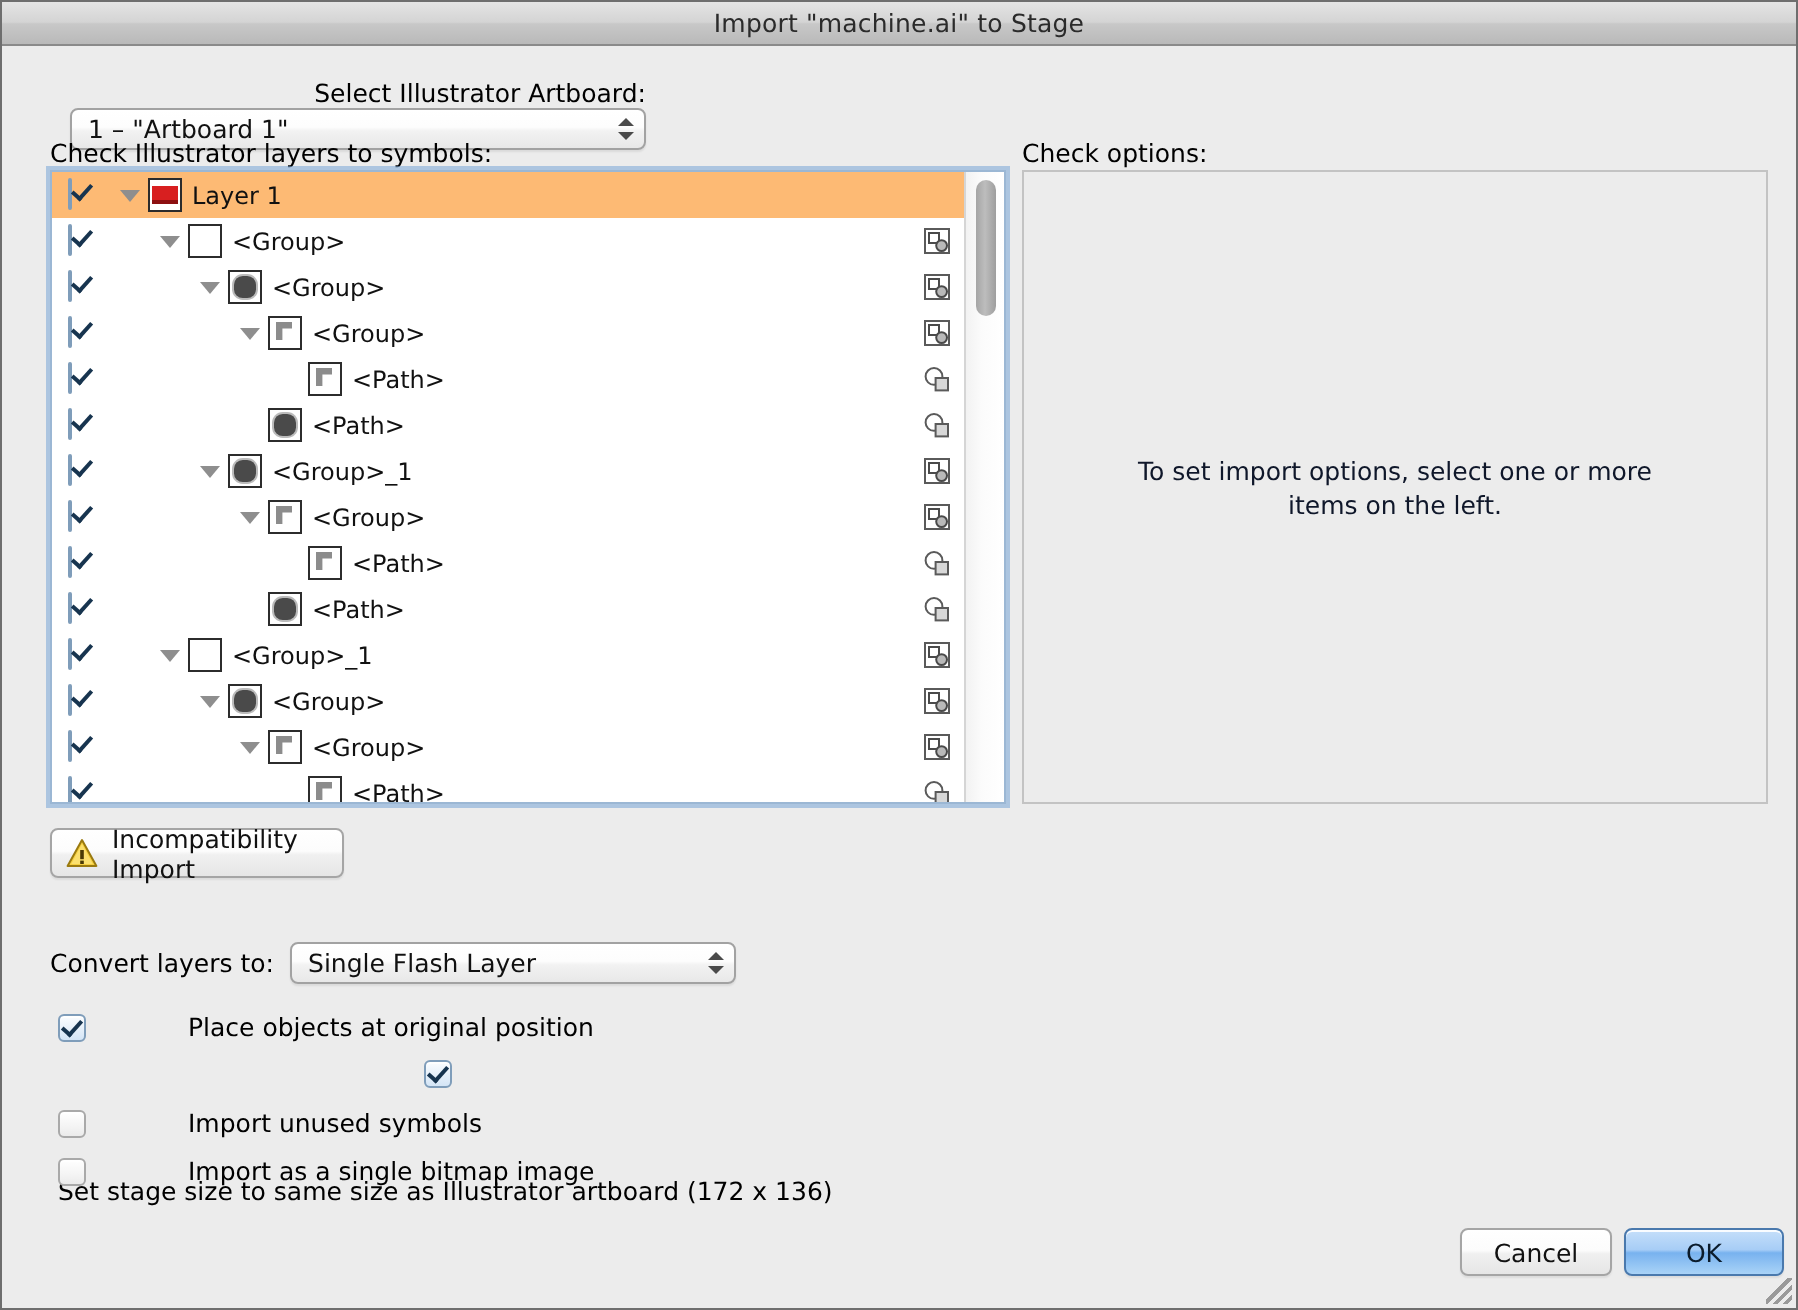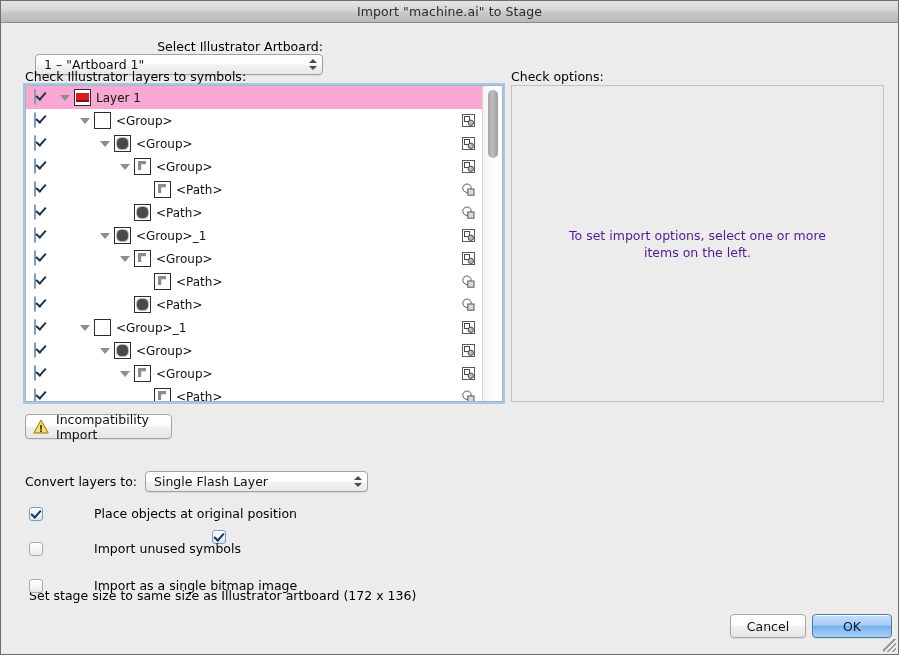--- a/index.html
+++ b/index.html
@@ -92,21 +92,21 @@
     position: absolute; left: 0; top: 0;
     width: 456px; height: 100%;
     overflow: hidden;
   }
   .tree-row {
     position: relative;
     height: 23px;
     display: flex; align-items: center;
     box-sizing: border-box;
   }
-  .tree-row.selected { background: #f9a8d4; }
+  .tree-row.selected { background: #fdba74; }
   .tree-check {
     position: absolute; left: 8px; top: 4px;
     width: 14px; height: 14px;
   }
   .cb {
     width: 14px; height: 14px; box-sizing: border-box;
     border: 1px solid #7f9dba;
     border-radius: 3px;
     background: linear-gradient(to bottom, #fbfdff 0%, #e6f0fa 55%, #d4e5f6 100%);
     box-shadow: 0 1px 0 rgba(255,255,255,.8) inset;
@@ -199,21 +199,21 @@
     width: 373px; height: 317px;
     box-sizing: border-box;
     border: 1px solid #c3c3c3;
     background: #ececec;
     display: flex; align-items: center; justify-content: center;
   }
   #options-empty {
     text-align: center;
     font-size: 12.5px;
     line-height: 17px;
-    color: #4c1d95;
+    color: #0f172a;
     width: 260px;
   }
 
   
   .btn {
     box-sizing: border-box;
     border: 1px solid #a5a5a5;
     border-radius: 4px;
     background: linear-gradient(to bottom, #ffffff 0%, #fcfcfc 46%, #f0f0f0 54%, #e6e6e6 100%);
     box-shadow: 0 1px 0 rgba(255,255,255,.9) inset, 0 1px 1px rgba(0,0,0,.07);
@@ -247,21 +247,21 @@
 
   
   .opt-row {
     position: absolute; left: 28px;
     display: flex; align-items: center; gap: 44px;
   }
   .opt-row .cb { margin-right: 7px; flex: 0 0 14px; }
   .opt-row .opt-label { font-size: 12.5px; color: #000; white-space: nowrap; }
   #opt0 { top: 505px; }
   #opt1 { top: 529px; flex-direction: column; }
-  #opt2 { top: 540px; }
+  #opt2 { top: 553px; }
   #opt3 { top: 577px; }
 
   
   #grip {
     position: absolute; right: 2px; bottom: 2px;
     width: 13px; height: 13px;
     background:
       linear-gradient(135deg, transparent 0 42%, #9a9a9a 42% 52%, transparent 52% 100%),
       linear-gradient(135deg, transparent 0 62%, #9a9a9a 62% 72%, transparent 72% 100%),
       linear-gradient(135deg, transparent 0 82%, #9a9a9a 82% 92%, transparent 92% 100%);

